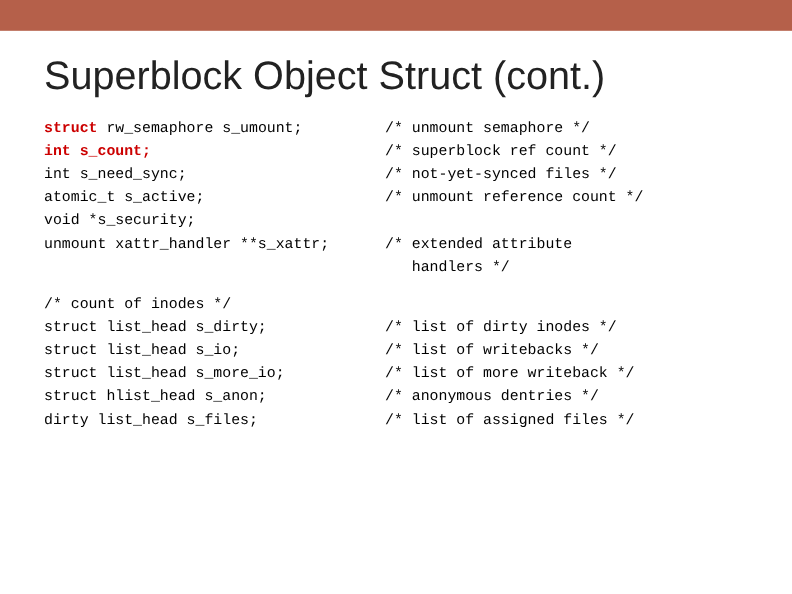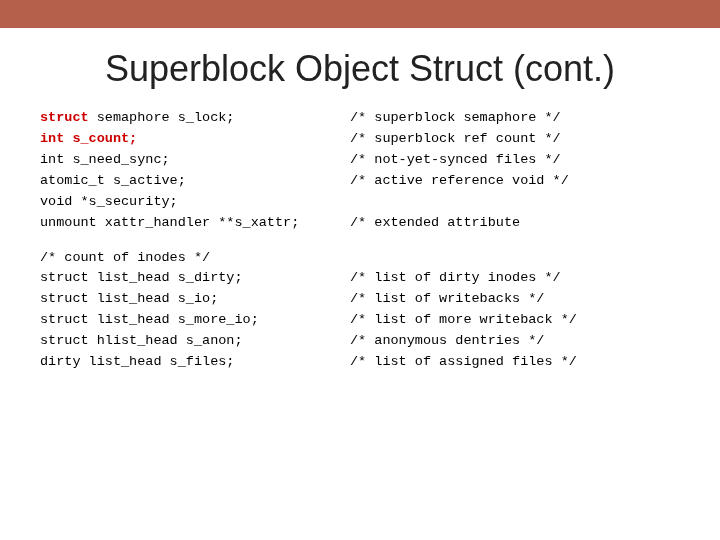--- a/index.html
+++ b/index.html
@@ -17,21 +17,20 @@
     }
     .content {
       padding: 20px 40px 20px 40px;
     }
     .title {
       font-size: 36px;
       font-weight: normal;
       color: #222;
       margin-bottom: 18px;
       font-family: Arial, sans-serif;
-      text-align: center;
     }
     .code-block {
       font-family: 'Courier New', Courier, monospace;
       font-size: 13.5px;
       line-height: 1.55;
       color: #000;
     }
     .code-line {
       display: flex;
       gap: 0;
@@ -50,26 +49,27 @@
     }
     .spacer { height: 14px; }
   </style>
 </head>
 <body>
 
 <div class="header-bar"></div>
 <div class="content">
   <div class="title">Superblock Object Struct (cont.)</div>
   <div class="code-block" id="code-container">
-      <div class="code-line"><span class="code-left"><span class="kw-red">struct </span><span>semaphore</span><span> s_lock;</span></span><span class="comment">/* superblock semaphore */</span></div>
+  <div class="code-line"><span class="code-left"><span class="kw-red">struct </span><span>rw_semaphore</span><span> s_umount;</span></span><span class="comment">/* unmount semaphore */</span></div>
       <div class="code-line"><span class="code-left"><span class="kw-red">int </span><span class="kw-red">s_count;</span></span><span class="comment">/* superblock ref count */</span></div>
       <div class="code-line"><span class="code-left"><span>int s_need_sync;</span></span><span class="comment">/* not-yet-synced files */</span></div>
-      <div class="code-line"><span class="code-left"><span>atomic_t s_active;</span></span><span class="comment">/* active reference void */</span></div>
+      <div class="code-line"><span class="code-left"><span>atomic_t s_active;</span></span><span class="comment">/* unmount reference count */</span></div>
       <div class="code-line"><span class="code-left"><span>void *s_security;</span></span></div>
       <div class="code-line"><span class="code-left"><span>unmount xattr_handler **s_xattr;</span></span><span class="comment">/* extended attribute</span></div>
+      <div class="code-line"><span class="code-left"><span></span></span><span class="comment">   handlers */</span></div>
       <div class="spacer"></div>
       <div class="code-line"><span class="comment">/* count of inodes */</span></div>
       <div class="code-line"><span class="code-left"><span>struct list_head s_dirty;</span></span><span class="comment">/* list of dirty inodes */</span></div>
       <div class="code-line"><span class="code-left"><span>struct list_head s_io;</span></span><span class="comment">/* list of writebacks */</span></div>
       <div class="code-line"><span class="code-left"><span>struct list_head s_more_io;</span></span><span class="comment">/* list of more writeback */</span></div>
       <div class="code-line"><span class="code-left"><span>struct hlist_head s_anon;</span></span><span class="comment">/* anonymous dentries */</span></div>
       <div class="code-line"><span class="code-left"><span>dirty list_head s_files;</span></span><span class="comment">/* list of assigned files */</span></div>
     </div>
 </div>
 

